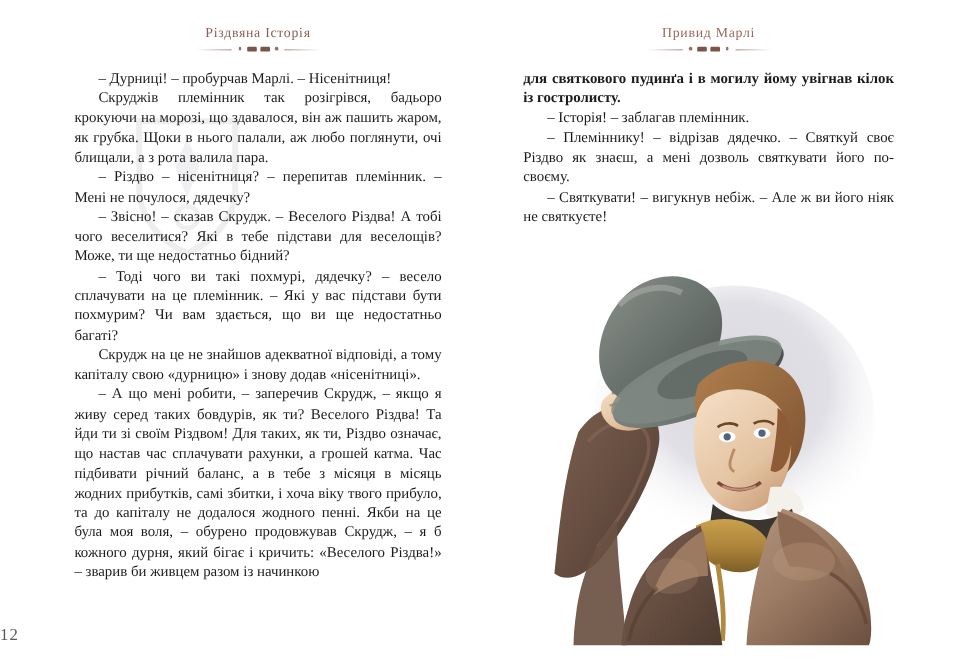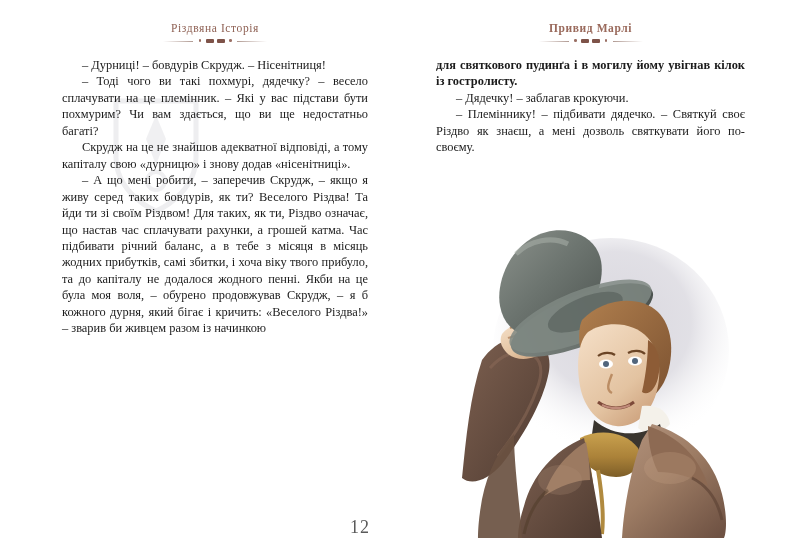--- a/index.html
+++ b/index.html
@@ -37,21 +37,21 @@
   
   .runhead {
     text-align: center;
     font-size: 11.5px;
     letter-spacing: 0.6px;
     color: #8d5f52;
     font-family: "Liberation Serif", "DejaVu Serif", serif;
     margin: 0 0 2px 0;
     white-space: nowrap;
   }
-  .runhead-right { color: #9a6a5c; font-weight: bold; }
+  .runhead-right { color: #9a6a5c; }
 
   .ornament {
     position: relative;
     height: 9px;
     margin: 2px auto 12px auto;
     width: 104px;
     display: flex;
     align-items: center;
     justify-content: center;
   }
@@ -105,22 +105,22 @@
     opacity: 0.35;
     pointer-events: none;
   }
 
   
   .folio {
     position: absolute;
     bottom: 18px;
     left: 0;
     right: 0;
-    text-align: right;
-    font-size: 18px;
+    text-align: left;
+    font-size: 14px;
     color: #5a5a5a;
     letter-spacing: 1px;
   }
   .leaf-left .folio { padding-right: 30px; }
 
   
   .illustration {
     position: absolute;
     left: 56px;
     top: 228px;
@@ -149,21 +149,24 @@
         <span class="orn-rule right"></span>
       </div>
 
       <svg class="watermark" viewBox="0 0 96 120" aria-hidden="true">
         <path d="M8 6 H88 V62 C88 92 62 110 48 116 C34 110 8 92 8 62 Z" fill="none" stroke="#cfcfd6" stroke-width="5"></path>
         <path d="M48 20 L58 44 L48 70 L38 44 Z" fill="#d6d6dc"></path>
         <circle cx="48" cy="86" r="9" fill="none" stroke="#d2d2d9" stroke-width="4"></circle>
       </svg>
 
       <div class="body-text">
-        <p>– Дурниці! – бовдурів Скрудж. – Нісенітниця!</p>
+        <p>– Дурниці! – пробурчав Марлі. – Нісенітниця!</p>
+        <p>Скруджів племінник так розігрівся, бадьоро крокуючи на морозі, що здавалося, він аж пашить жаром, як грубка. Щоки в нього палали, аж любо поглянути, очі блищали, а з рота валила пара.</p>
+        <p>– Різдво – нісенітниця? – перепитав племінник. – Мені не почулося, дядечку?</p>
+        <p>– Звісно! – сказав Скрудж. – Веселого Різдва! А тобі чого веселитися? Які в тебе підстави для веселощів? Може, ти ще недостатньо бідний?</p>
         <p>– Тоді чого ви такі похмурі, дядечку? – весело сплачувати на це племінник. – Які у вас підстави бути похмурим? Чи вам здається, що ви ще недостатньо багаті?</p>
         <p>Скрудж на це не знайшов адекватної відповіді, а тому капіталу свою «дурницю» і знову додав «нісенітниці».</p>
         <p>– А що мені робити, – заперечив Скрудж, – якщо я живу серед таких бовдурів, як ти? Веселого Різдва! Та йди ти зі своїм Різдвом! Для таких, як ти, Різдво означає, що настав час сплачувати рахунки, а грошей катма. Час підбивати річний баланс, а в тебе з місяця в місяць жодних прибутків, самі збитки, і хоча віку твого прибуло, та до капіталу не додалося жодного пенні. Якби на це була моя воля, – обурено продовжував Скрудж, – я б кожного дурня, який бігає і кричить: «Веселого Різдва!» – зварив би живцем разом із начинкою</p>
         <p></p>
       </div>
 
       <div class="folio">12</div>
     </div>
 
     <div class="leaf leaf-right">
@@ -174,22 +177,23 @@
         <span class="orn-rule left"></span>
         <span class="orn-dot"></span>
         <span class="orn-bar"></span>
         <span class="orn-bar"></span>
         <span class="orn-dot"></span>
         <span class="orn-rule right"></span>
       </div>
 
       <div class="body-text">
         <p class="noindent">для святкового пудинґа і в могилу йому увігнав кілок із гостролисту.</p>
-        <p>– Дядечку! – заблагав крокуючи.</p>
-        <p>– Племіннику! – підбивати дядечко. – Святкуй своє Різдво як знаєш, а мені дозволь святкувати його по-своєму.</p>
+        <p>– Історія! – заблагав племінник.</p>
+        <p>– Племіннику! – відрізав дядечко. – Святкуй своє Різдво як знаєш, а мені дозволь святкувати його по-своєму.</p>
+        <p>– Святкувати! – вигукнув небіж. – Але ж ви його ніяк не святкуєте!</p>
       </div>
 
       <div class="illustration">
         <svg viewBox="0 0 300 310" aria-hidden="true">
           <defs>
             <radialGradient id="backdrop" cx="52%" cy="38%" r="58%">
               <stop offset="0%" stop-color="#d9d7de" stop-opacity="0.95"></stop>
               <stop offset="55%" stop-color="#cfcdd6" stop-opacity="0.62"></stop>
               <stop offset="100%" stop-color="#ffffff" stop-opacity="0"></stop>
             </radialGradient>

